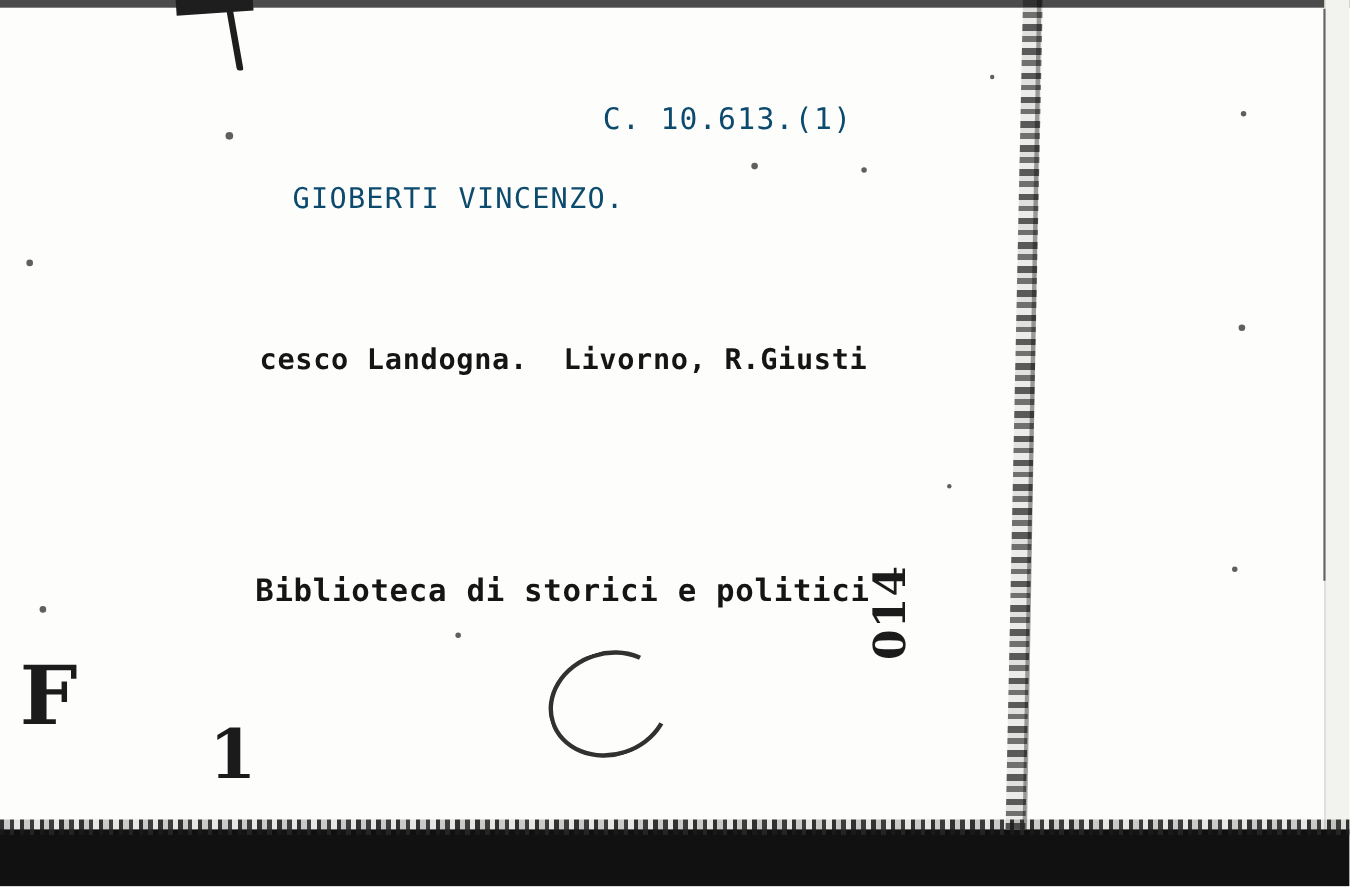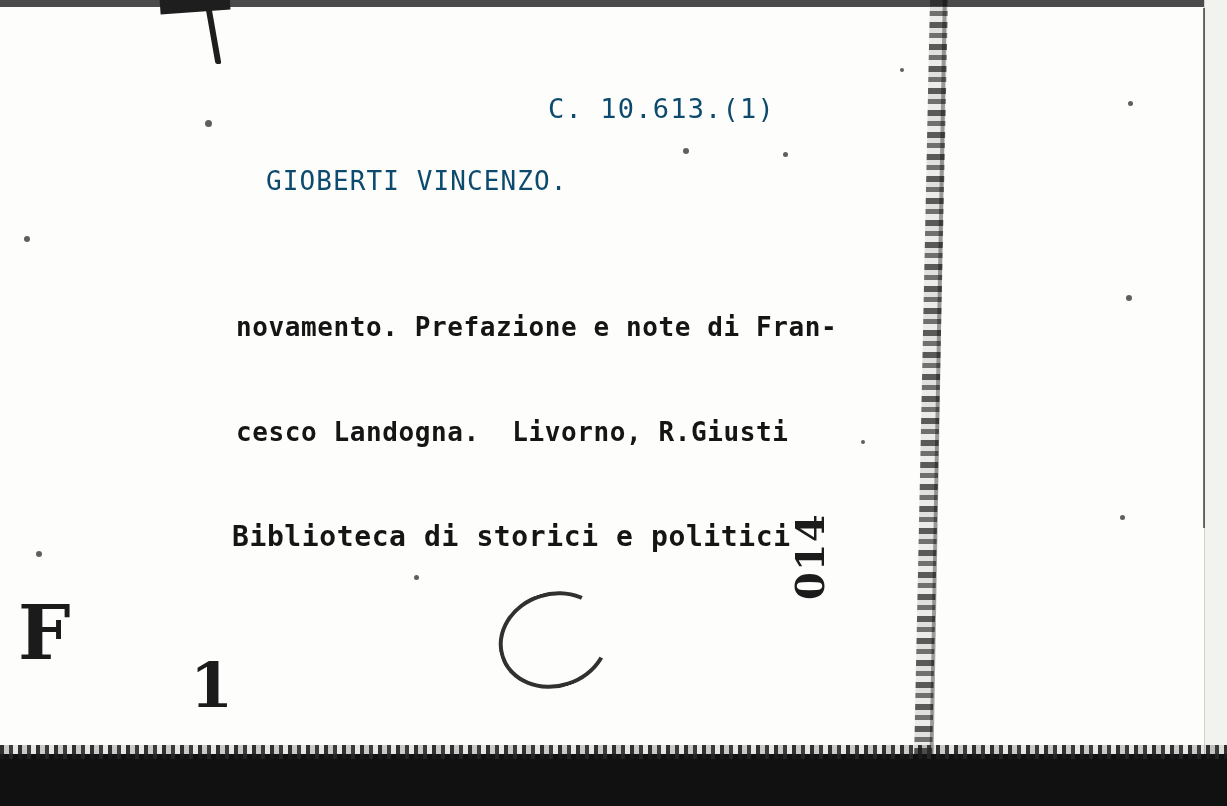--- a/index.html
+++ b/index.html
@@ -198,21 +198,20 @@
   <div class="thin-right-line"></div>
   <div class="fold-line"></div>
   <div class="fold-line2"></div>
   <div class="edge-bottom"></div>
 
   <div class="typed callno">C. 10.613.(1)</div>
 
   <div class="typed author">GIOBERTI VINCENZO.</div>
 
   <div class="body-block">
-    <div>novamento. Prefazione e note di Fran-</div>
     <div>cesco Landogna.  Livorno, R.Giusti</div>
   </div>
 
   <div class="series-block">
     <div>Biblioteca di storici e politici</div>
   </div>
 
   <div class="mark-F">F</div>
   <div class="mark-one">1</div>
   <div class="mark-c"></div>

